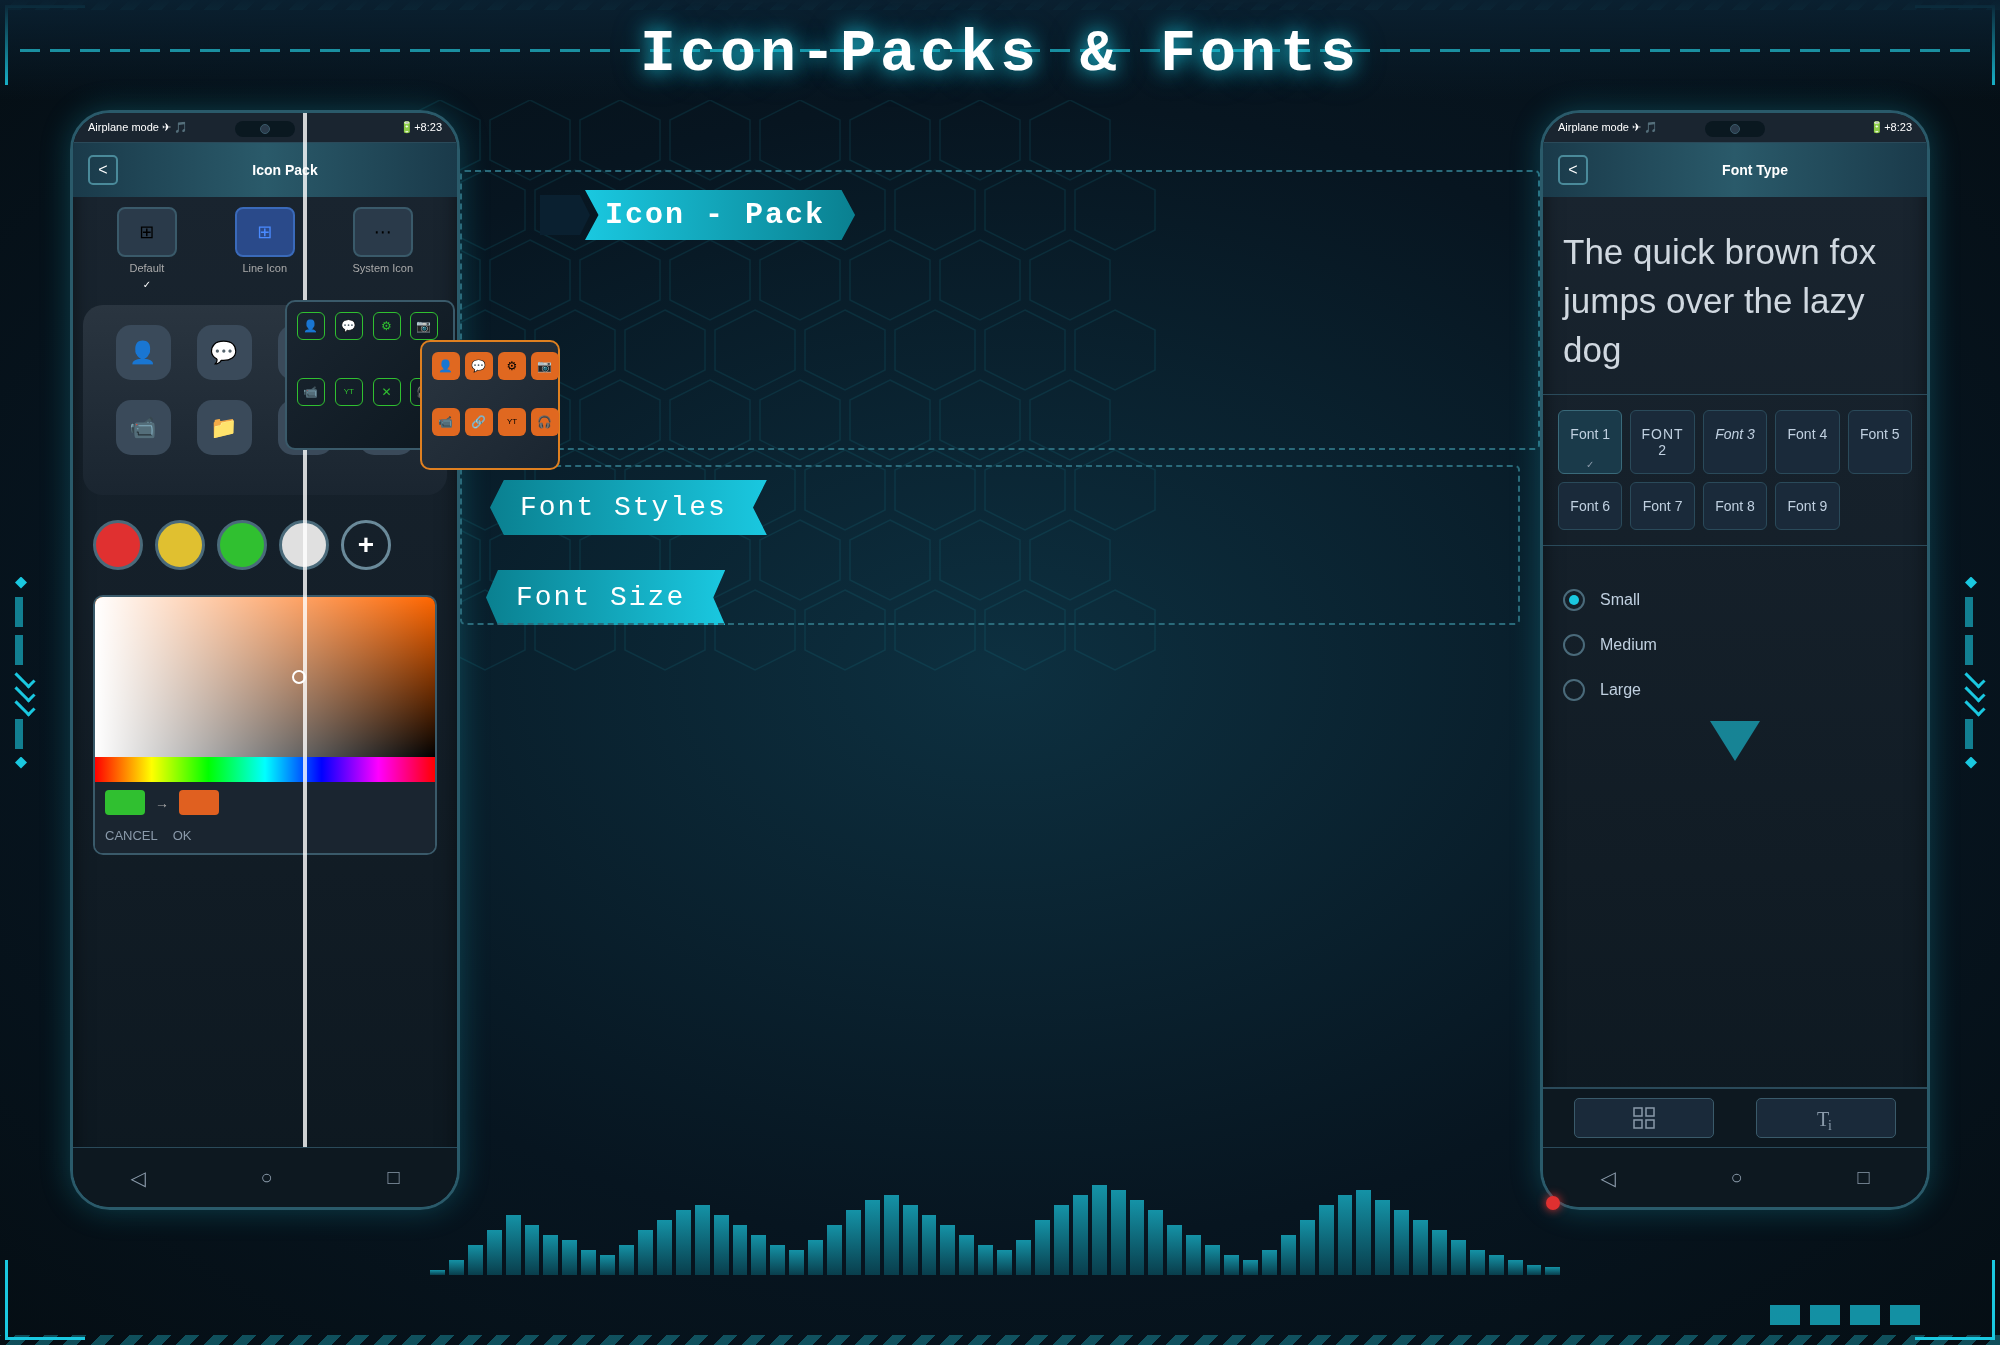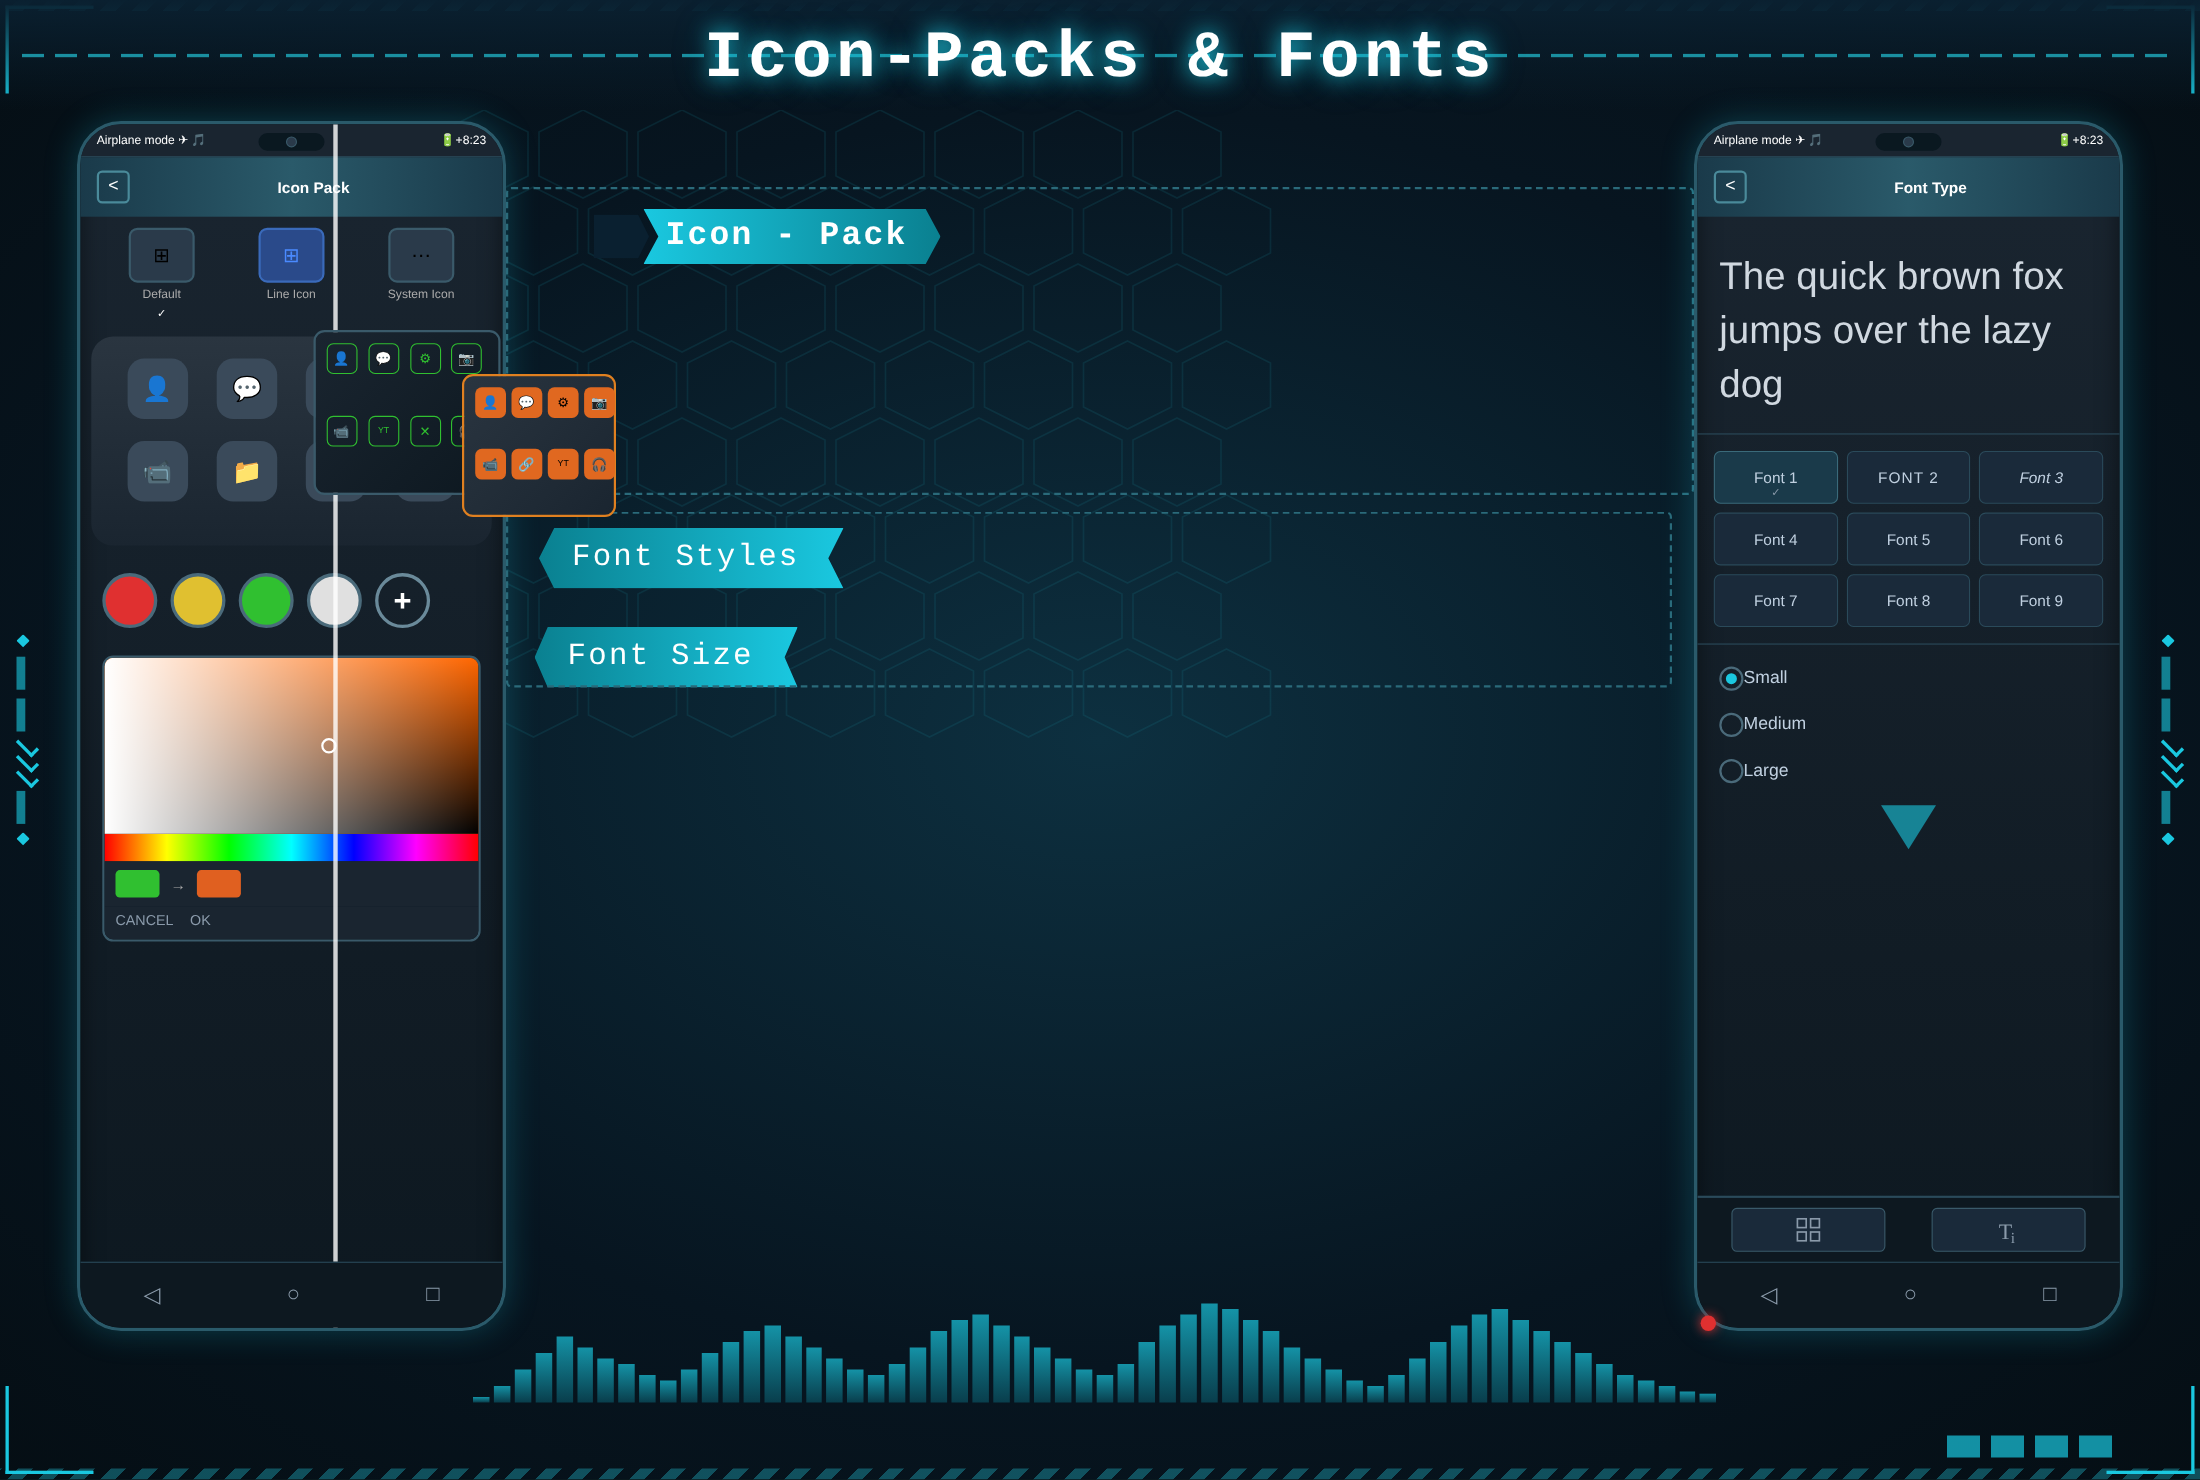--- a/index.html
+++ b/index.html
@@ -383,21 +383,21 @@
       padding: 30px 20px 20px;
       text-align: left;
       color: #d0d8e0;
       font-size: 35px;
       line-height: 1.4;
       border-bottom: 1px solid #2a4a5a;
     }
 
     .font-grid {
       display: grid;
-      grid-template-columns: repeat(3, 1fr);
+      grid-template-columns: repeat(5, 1fr);
       gap: 8px;
       padding: 15px;
     }
 
     .font-btn {
       background: #1a2a3a;
       border: 1px solid #2a4a5a;
       border-radius: 6px;
       padding: 15px 10px;
       text-align: center;
@@ -422,23 +422,25 @@
 
     
     .size-section {
       padding: 20px;
       border-top: 1px solid #2a4a5a;
     }
 
     .radio-option {
       display: flex;
       align-items: center;
+      gap: 15px;
       margin-bottom: 20px;
       color: #c0d0e0;
       font-size: 16px;
+      margin-top: 23px;
     }
 
     .radio-circle {
       width: 22px;
       height: 22px;
       border-radius: 50%;
       border: 2px solid #4a6a7a;
       display: flex;
       align-items: center;
       justify-content: center;

